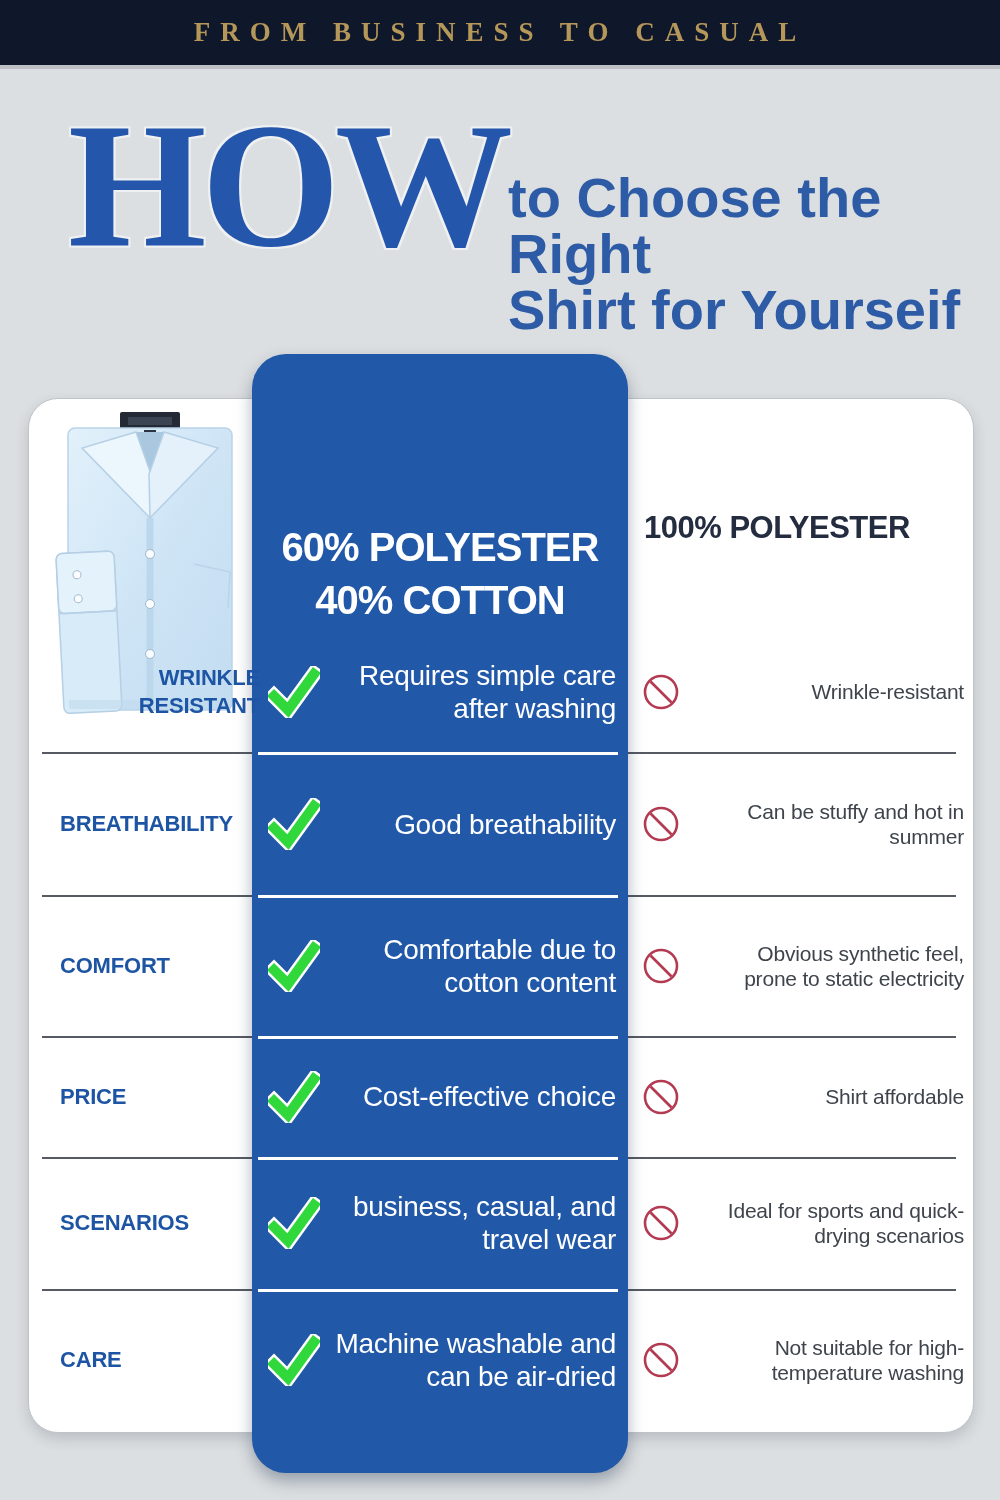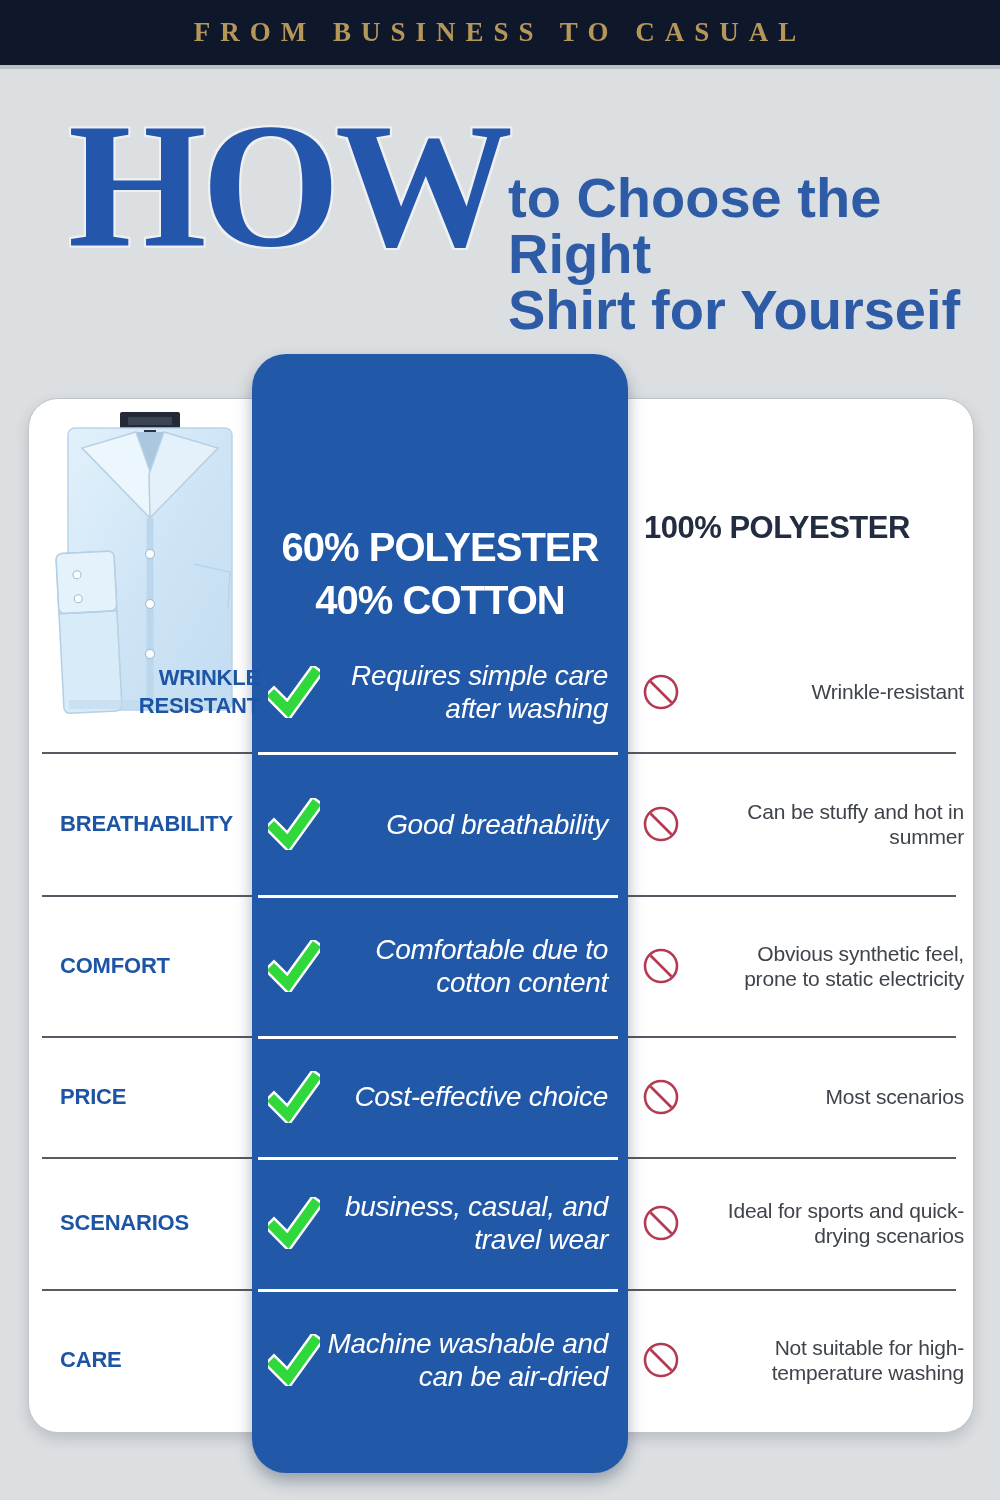--- a/index.html
+++ b/index.html
@@ -28,21 +28,21 @@
                 font-size:40px;line-height:53px;font-weight:700;letter-spacing:-1px;z-index:5;margin-top:23px;}
   .right-header{position:absolute;left:644px;top:510px;width:320px;color:#232d3f;font-size:31px;
                 font-weight:700;letter-spacing:-0.5px;z-index:5;white-space:nowrap;}
   
   .shirt{position:absolute;left:54px;top:412px;width:192px;height:312px;z-index:5;}
   
   .row{position:absolute;left:0;width:1000px;z-index:6;text-align:right;}
   .cell{position:absolute;top:0;height:100%;display:flex;align-items:center;}
   .cell-label{left:60px;width:200px;}
   .label-text{color:#1d55a4;font-size:22px;font-weight:700;line-height:28px;letter-spacing:-0.2px;}
-  .cell-pro{left:268px;width:348px;gap:4px;font-style:italic;}
+  .cell-pro{left:268px;width:348px;gap:12px;}
   .pro-text{color:#ffffff;font-size:28px;line-height:33px;font-weight:500;width:284px;letter-spacing:-0.3px;}
   .cell-con{left:642px;width:322px;gap:28px;}
   .con-text{color:#3f444c;font-size:21px;line-height:25px;width:266px;letter-spacing:-0.2px;}
   .check-wrap{width:52px;height:52px;flex:0 0 52px;}
   .no-wrap{width:38px;height:38px;flex:0 0 38px;}
 </style>
 </head>
 <body>
 
 <div class="page">
@@ -178,21 +178,21 @@
           <path d="M6,30 L20,44 L46,8" fill="none" stroke="#ffffff" stroke-width="15" stroke-linecap="square"></path>
           <path d="M6,30 L20,44 L46,8" fill="none" stroke="#31d83c" stroke-width="10" stroke-linecap="square"></path>
         </svg>
       <div class="pro-text">Cost-effective choice</div>
     </div>
     <div class="cell cell-con">
       <svg class="no-wrap" viewBox="0 0 38 38">
           <circle cx="19" cy="19" r="16" fill="none" stroke="#b43a52" stroke-width="2.6"></circle>
           <line x1="8.5" y1="8.5" x2="29.5" y2="29.5" stroke="#b43a52" stroke-width="2.6"></line>
         </svg>
-      <div class="con-text">Most scenarios</div>
+      <div class="con-text">Shirt affordable</div>
     </div>
   </div>
 
   <div class="row" style="top:1157px;height:132px">
     <div class="cell cell-label">
       <div class="label-text">SCENARIOS</div>
     </div>
     <div class="cell cell-pro">
       <svg class="check-wrap" viewBox="0 0 52 52">
           <path d="M6,30 L20,44 L46,8" fill="none" stroke="#ffffff" stroke-width="15" stroke-linecap="square"></path>

